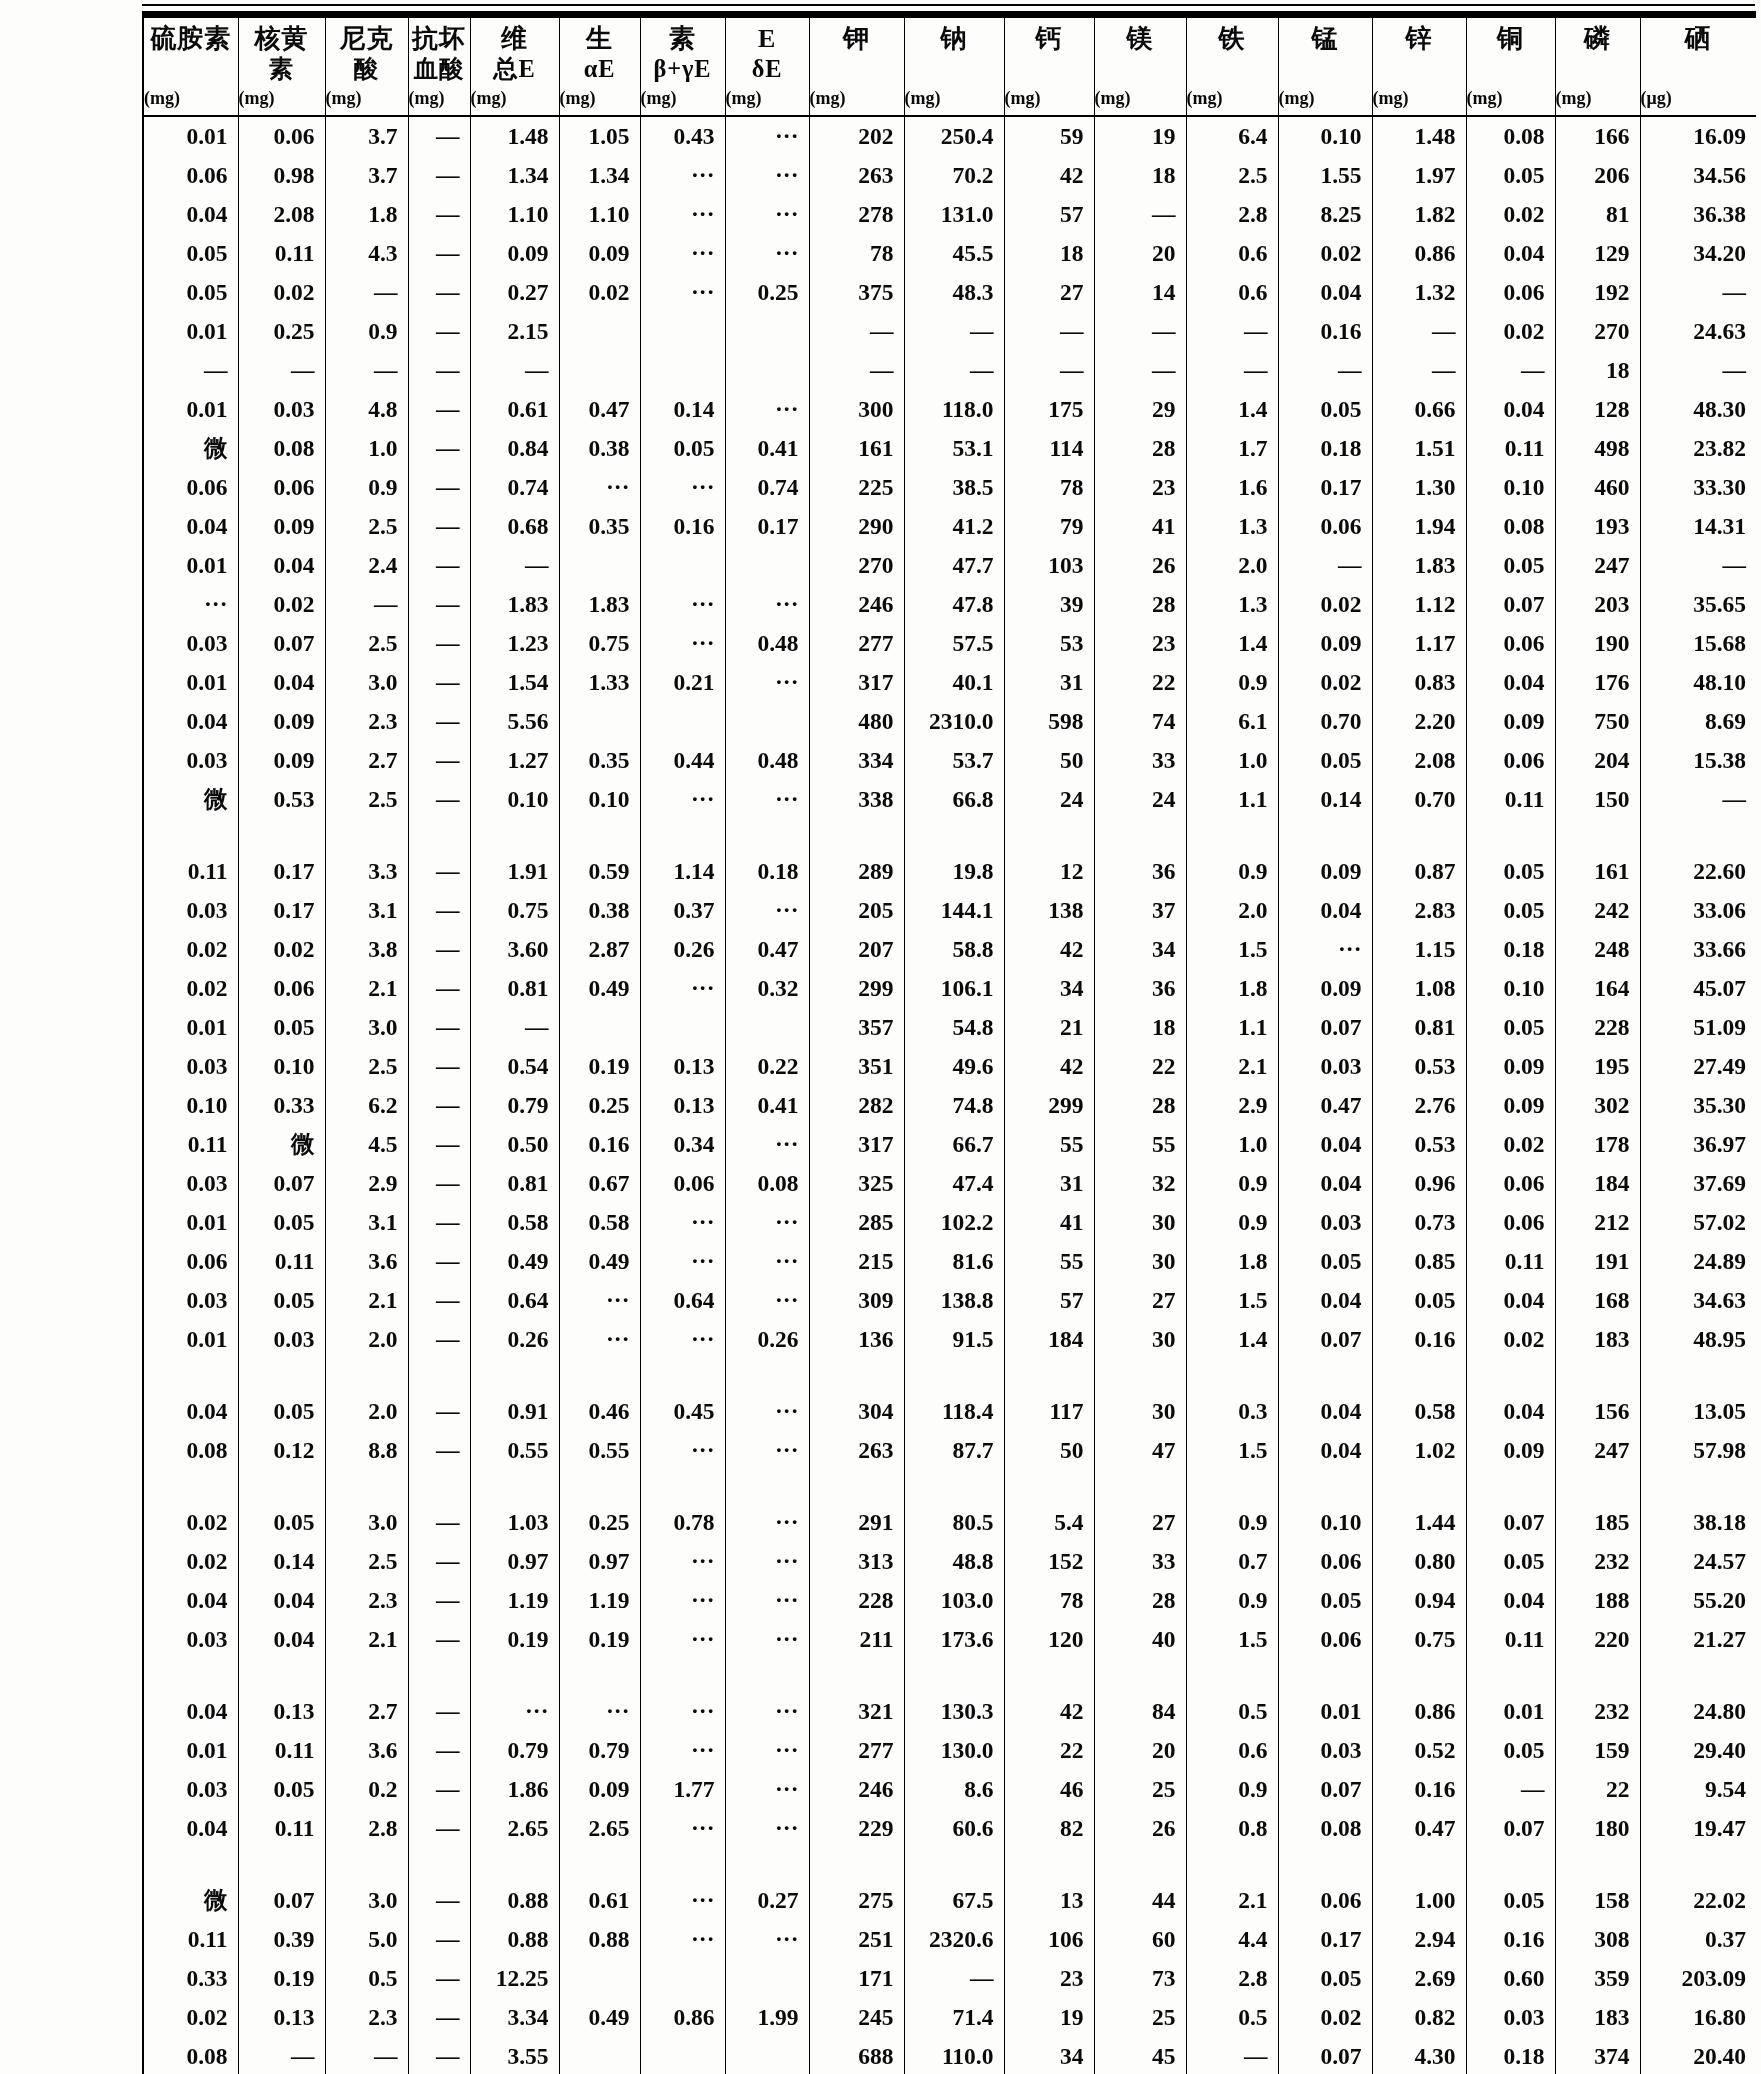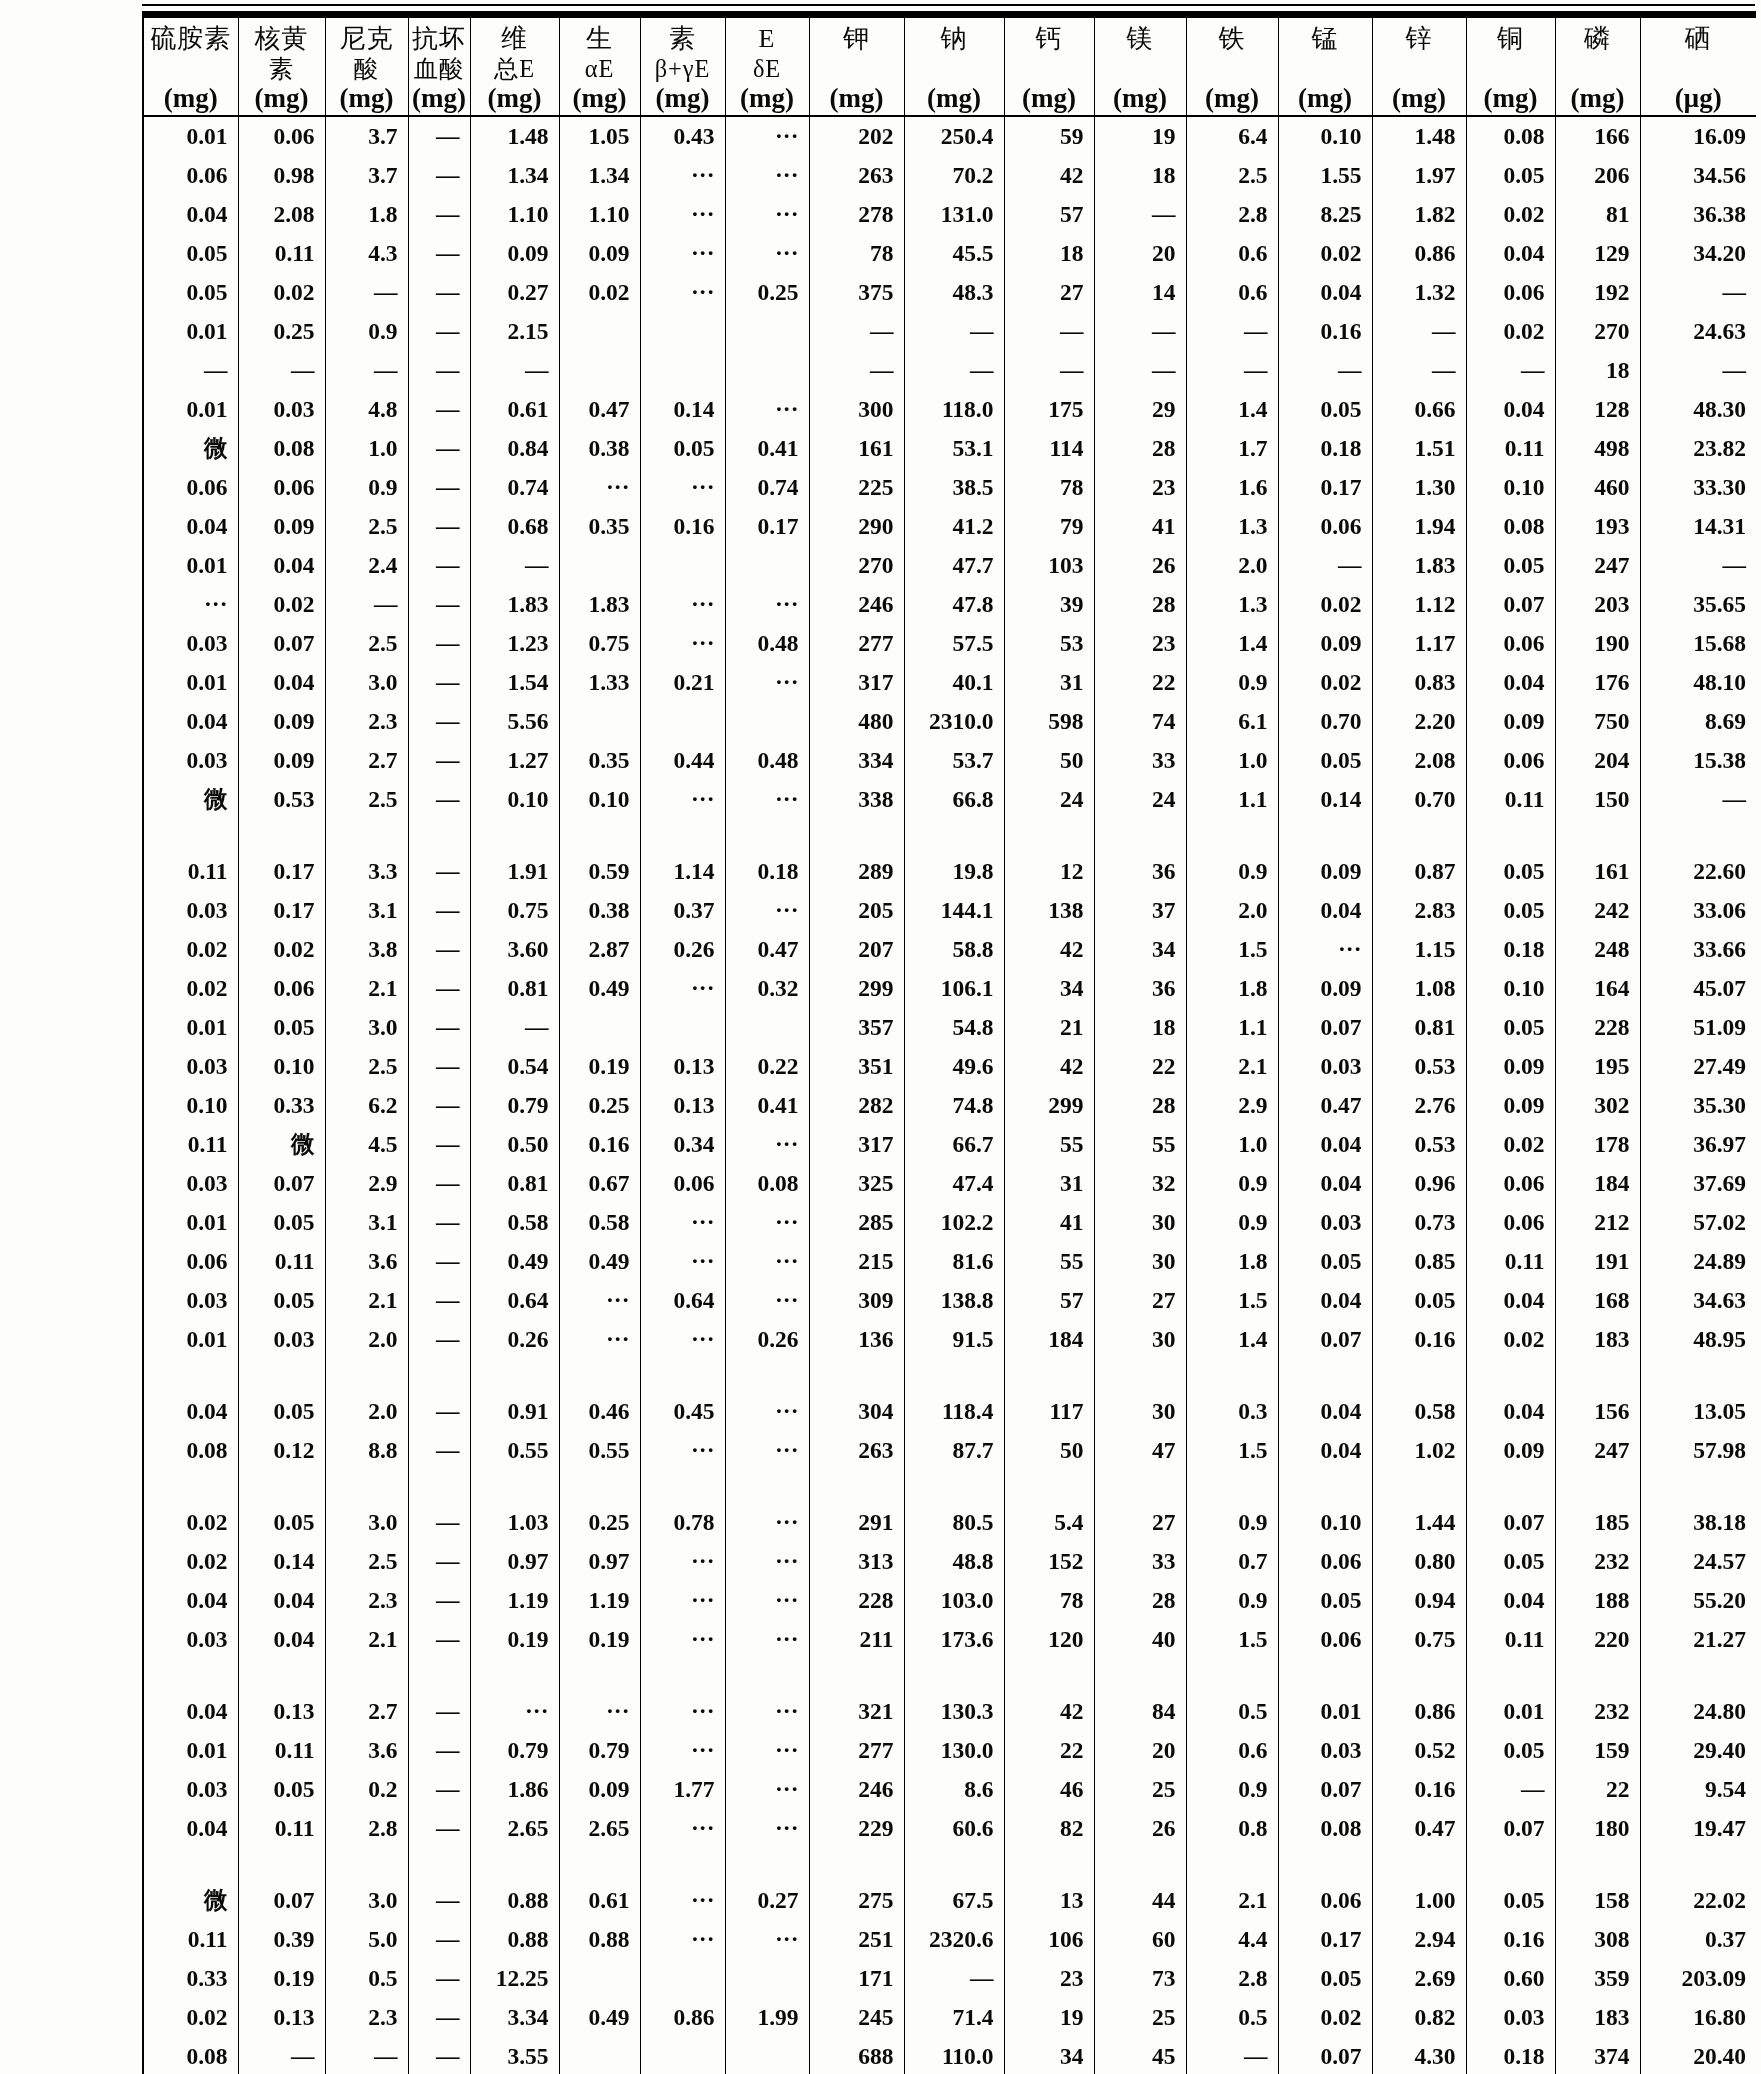--- a/index.html
+++ b/index.html
@@ -37,30 +37,30 @@
     border-bottom:2.7px solid #000;
     vertical-align:top;
     padding-top:6.3px;
     background:#fdfdfc;
   }
   .hname{
     height:62px;
     display:flex;
     flex-direction:column;
     justify-content:flex-start;
-    font-weight:400;
+    font-weight:700;
     font-size:26px;
     line-height:30px;
     letter-spacing:0.9px;
   }
   .hname .l2{font-size:24.4px;}
   .hunit{
-    font-size:27px;
+    font-size:18px;
     font-weight:700;
-    text-align:center;
+    text-align:left;
     padding-bottom:4.5px;
     line-height:24.4px;
   }
   .grid td{
     height:39px;
     text-align:right;
     padding-right:10px;
     font-size:23.5px;
     font-weight:600;
     line-height:1;

